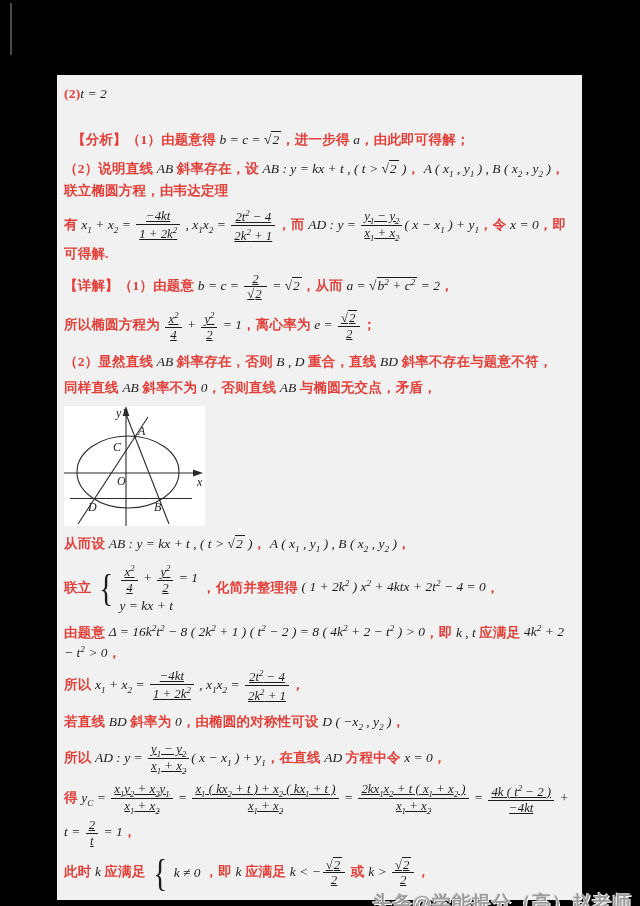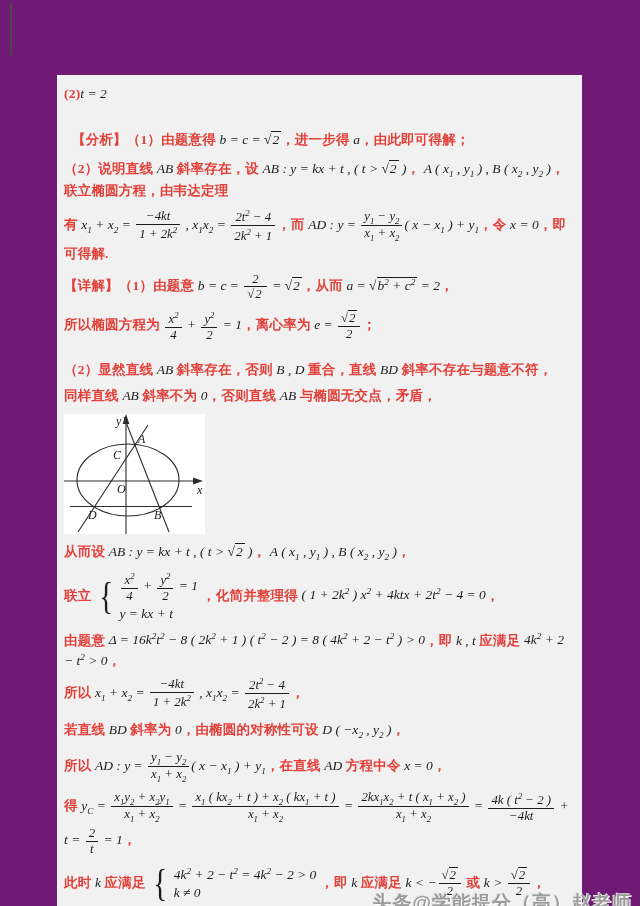--- a/index.html
+++ b/index.html
@@ -1,37 +1,37 @@
 <!DOCTYPE html>
 <html><head>
 <meta charset="utf-8">
 <style>
   html,body{margin:0;padding:0;}
   .page{
-    position:relative;width:640px;height:906px;background:#701a75;
+    position:relative;width:640px;height:906px;background:#000000;
     overflow:hidden;font-family:"Liberation Serif",serif;
   }
   .edge-mark{
     position:absolute;left:10px;top:3px;width:2px;height:52px;background:#4a4a4a;
   }
   .content{
     position:absolute;left:57px;top:75px;width:525px;min-height:725px;
     background:#f1f1f1;box-sizing:border-box;padding:7px 8px 10px 7px;
   }
   .para{
     margin:0;font-size:13.5px;line-height:1.5;color:#e3403a;
     font-weight:600;letter-spacing:0.2px;
   }
   .t{color:#e3403a;}
   .m{color:#1c1c1c;font-style:italic;font-weight:400;letter-spacing:0;}
   .m sub{font-size:68%;font-style:italic;}
   .m sup{font-size:68%;font-style:italic;}
   .frac{
     display:inline-block;vertical-align:middle;text-align:center;
-    line-height:1.15;margin:1px 2px;font-size:0.95em;font-weight:400;
+    line-height:1.15;margin:1px 2px;font-size:0.95em;font-weight:400;text-decoration:underline;
   }
   .fn{display:block;border-bottom:1px solid #1c1c1c;padding:0 3px;}
   .fd{display:block;padding:0 3px;}
   .sqrt{white-space:nowrap;}
   .sg{font-style:normal;font-weight:400;color:#1c1c1c;}
   .ra{border-top:1px solid #1c1c1c;padding:0 2px 0 1px;}
   .cases{display:inline-flex;align-items:center;vertical-align:middle;margin:1px 2px;}
   .br{
     font-style:normal;font-weight:400;color:#1c1c1c;font-size:285%;
     line-height:0.85;margin-right:2px;transform:scaleX(0.75);
@@ -59,21 +59,21 @@
   <div class="edge-mark"></div>
 
   <div class="content">
     <div id="paras-top">
         <p class="para" style="margin-top: 2px;"><span class="t">(2)</span><span class="m">t = 2</span></p>
         <p class="para" style="margin-top: 26px; margin-left: 8px;"><span class="t">【分析】（1）由题意得 </span><span class="m">b = c = </span><span class="sqrt m"><span class="sg">√</span><span class="ra"><span class="m">2</span></span></span><span class="t">，进一步得 </span><span class="m">a</span><span class="t">，由此即可得解；</span></p>
         <p class="para" style="margin-top: 8px;"><span class="t">（2）说明直线 </span><span class="m">AB</span><span class="t"> 斜率存在，设 </span><span class="m">AB : y = kx + t , ( t &gt; </span><span class="sqrt m"><span class="sg">√</span><span class="ra"><span class="m">2</span></span></span><span class="m"> )</span><span class="t">， </span><span class="m">A ( x<sub>1</sub> , y<sub>1</sub> ) , B ( x<sub>2</sub> , y<sub>2</sub> )</span><span class="t">，联立椭圆方程，由韦达定理</span></p>
         <p class="para" style="margin-top: 6px;"><span class="t">有 </span><span class="m">x<sub>1</sub> + x<sub>2</sub> = </span><span class="frac m"><span class="fn"><span class="m">−4kt</span></span><span class="fd"><span class="m">1 + 2k<sup>2</sup></span></span></span><span class="m"> , x<sub>1</sub>x<sub>2</sub> = </span><span class="frac m"><span class="fn"><span class="m">2t<sup>2</sup> − 4</span></span><span class="fd"><span class="m">2k<sup>2</sup> + 1</span></span></span><span class="t">，而 </span><span class="m">AD : y = </span><span class="frac m"><span class="fn"><span class="m">y<sub>1</sub> − y<sub>2</sub></span></span><span class="fd"><span class="m">x<sub>1</sub> + x<sub>2</sub></span></span></span><span class="m">( x − x<sub>1</sub> ) + y<sub>1</sub></span><span class="t">，令 </span><span class="m">x = 0</span><span class="t">，即可得解.</span></p>
         <p class="para" style="margin-top: 6px;"><span class="t">【详解】（1）由题意 </span><span class="m">b = c = </span><span class="frac m"><span class="fn"><span class="m">2</span></span><span class="fd"><span class="sqrt m"><span class="sg">√</span><span class="ra"><span class="m">2</span></span></span></span></span><span class="m"> = </span><span class="sqrt m"><span class="sg">√</span><span class="ra"><span class="m">2</span></span></span><span class="t">，从而 </span><span class="m">a = </span><span class="sqrt m"><span class="sg">√</span><span class="ra"><span class="m">b<sup>2</sup> + c<sup>2</sup></span></span></span><span class="m"> = 2</span><span class="t">，</span></p>
         <p class="para" style="margin-top: 6px;"><span class="t">所以椭圆方程为 </span><span class="frac m"><span class="fn"><span class="m">x<sup>2</sup></span></span><span class="fd"><span class="m">4</span></span></span><span class="m"> + </span><span class="frac m"><span class="fn"><span class="m">y<sup>2</sup></span></span><span class="fd"><span class="m">2</span></span></span><span class="m"> = 1</span><span class="t">，离心率为 </span><span class="m">e = </span><span class="frac m"><span class="fn"><span class="sqrt m"><span class="sg">√</span><span class="ra"><span class="m">2</span></span></span></span><span class="fd"><span class="m">2</span></span></span><span class="t">；</span></p>
-        <p class="para" style="margin-top: 16px;"><span class="t">（2）显然直线 </span><span class="m">AB</span><span class="t"> 斜率存在，否则 </span><span class="m">B , D</span><span class="t"> 重合，直线 </span><span class="m">BD</span><span class="t"> 斜率不存在与题意不符，</span></p>
+        <p class="para" style="margin-top: 8px;"><span class="t">（2）显然直线 </span><span class="m">AB</span><span class="t"> 斜率存在，否则 </span><span class="m">B , D</span><span class="t"> 重合，直线 </span><span class="m">BD</span><span class="t"> 斜率不存在与题意不符，</span></p>
         <p class="para" style="margin-top: 6px;"><span class="t">同样直线 </span><span class="m">AB</span><span class="t"> 斜率不为 </span><span class="m">0</span><span class="t">，否则直线 </span><span class="m">AB</span><span class="t"> 与椭圆无交点，矛盾，</span></p>
       </div>
 
     <div class="figure-box">
       <svg width="141" height="120" viewBox="0 0 141 120">
         <rect x="0" y="0" width="141" height="120" fill="#ffffff"></rect>
         <ellipse cx="64" cy="66" rx="51" ry="36" fill="none" stroke="#2b2b2b" stroke-width="1.1"></ellipse>
         <line x1="0" y1="67" x2="133" y2="67" stroke="#2b2b2b" stroke-width="1.1"></line>
         <polygon points="139,67 129,63.6 129,70.4" fill="#2b2b2b"></polygon>
         <line x1="62" y1="6" x2="62" y2="120" stroke="#2b2b2b" stroke-width="1.1"></line>
@@ -102,21 +102,20 @@
             </span>
           </span><span class="t">，化简并整理得 </span><span class="m">( 1 + 2k<sup>2</sup> ) x<sup>2</sup> + 4ktx + 2t<sup>2</sup> − 4 = 0</span><span class="t">，</span></p>
         <p class="para" style="margin-top: 6px;"><span class="t">由题意 </span><span class="m">Δ = 16k<sup>2</sup>t<sup>2</sup> − 8 ( 2k<sup>2</sup> + 1 ) ( t<sup>2</sup> − 2 ) = 8 ( 4k<sup>2</sup> + 2 − t<sup>2</sup> ) &gt; 0</span><span class="t">，即 </span><span class="m">k , t</span><span class="t"> 应满足 </span><span class="m">4k<sup>2</sup> + 2 − t<sup>2</sup> &gt; 0</span><span class="t">，</span></p>
         <p class="para" style="margin-top: 4px;"><span class="t">所以 </span><span class="m">x<sub>1</sub> + x<sub>2</sub> = </span><span class="frac m"><span class="fn"><span class="m">−4kt</span></span><span class="fd"><span class="m">1 + 2k<sup>2</sup></span></span></span><span class="m"> , x<sub>1</sub>x<sub>2</sub> = </span><span class="frac m"><span class="fn"><span class="m">2t<sup>2</sup> − 4</span></span><span class="fd"><span class="m">2k<sup>2</sup> + 1</span></span></span><span class="t">，</span></p>
         <p class="para" style="margin-top: 8px;"><span class="t">若直线 </span><span class="m">BD</span><span class="t"> 斜率为 </span><span class="m">0</span><span class="t">，由椭圆的对称性可设 </span><span class="m">D ( −x<sub>2</sub> , y<sub>2</sub> )</span><span class="t">，</span></p>
         <p class="para" style="margin-top: 6px;"><span class="t">所以 </span><span class="m">AD : y = </span><span class="frac m"><span class="fn"><span class="m">y<sub>1</sub> − y<sub>2</sub></span></span><span class="fd"><span class="m">x<sub>1</sub> + x<sub>2</sub></span></span></span><span class="m">( x − x<sub>1</sub> ) + y<sub>1</sub></span><span class="t">，在直线 </span><span class="m">AD</span><span class="t"> 方程中令 </span><span class="m">x = 0</span><span class="t">，</span></p>
         <p class="para" style="margin-top: 4px;"><span class="t">得 </span><span class="m">y<sub>C</sub></span><span class="m"> = </span><span class="frac m"><span class="fn"><span class="m">x<sub>1</sub>y<sub>2</sub> + x<sub>2</sub>y<sub>1</sub></span></span><span class="fd"><span class="m">x<sub>1</sub> + x<sub>2</sub></span></span></span><span class="m"> = </span><span class="frac m"><span class="fn"><span class="m">x<sub>1</sub> ( kx<sub>2</sub> + t ) + x<sub>2</sub> ( kx<sub>1</sub> + t )</span></span><span class="fd"><span class="m">x<sub>1</sub> + x<sub>2</sub></span></span></span><span class="m"> = </span><span class="frac m"><span class="fn"><span class="m">2kx<sub>1</sub>x<sub>2</sub> + t ( x<sub>1</sub> + x<sub>2</sub> )</span></span><span class="fd"><span class="m">x<sub>1</sub> + x<sub>2</sub></span></span></span><span class="m"> = </span><span class="frac m"><span class="fn"><span class="m">4k ( t<sup>2</sup> − 2 )</span></span><span class="fd"><span class="m">−4kt</span></span></span><span class="m"> + t = </span><span class="frac m"><span class="fn"><span class="m">2</span></span><span class="fd"><span class="m">t</span></span></span><span class="m"> = 1</span><span class="t">，</span></p>
         <p class="para" style="margin-top: 6px;"><span class="t">此时 </span><span class="m">k</span><span class="t"> 应满足 </span><span class="cases m">
             <span class="br">{</span>
             <span class="crows">
-              <span class="cr"><span class="m">4k<sup>2</sup> + 2 − t<sup>2</sup> = 4k<sup>2</sup> − 2 &gt; 0</span></span>
               <span class="cr"><span class="m">k ≠ 0</span></span>
             </span>
           </span><span class="t">，即 </span><span class="m">k</span><span class="t"> 应满足 </span><span class="m">k &lt; −</span><span class="frac m"><span class="fn"><span class="sqrt m"><span class="sg">√</span><span class="ra"><span class="m">2</span></span></span></span><span class="fd"><span class="m">2</span></span></span><span class="t"> 或 </span><span class="m">k &gt; </span><span class="frac m"><span class="fn"><span class="sqrt m"><span class="sg">√</span><span class="ra"><span class="m">2</span></span></span></span><span class="fd"><span class="m">2</span></span></span><span class="t">，</span></p>
       </div>
   </div>
 
   <div class="watermark">头条@学能提分（高）赵老师</div>
 </div>
 
 </body></html>

